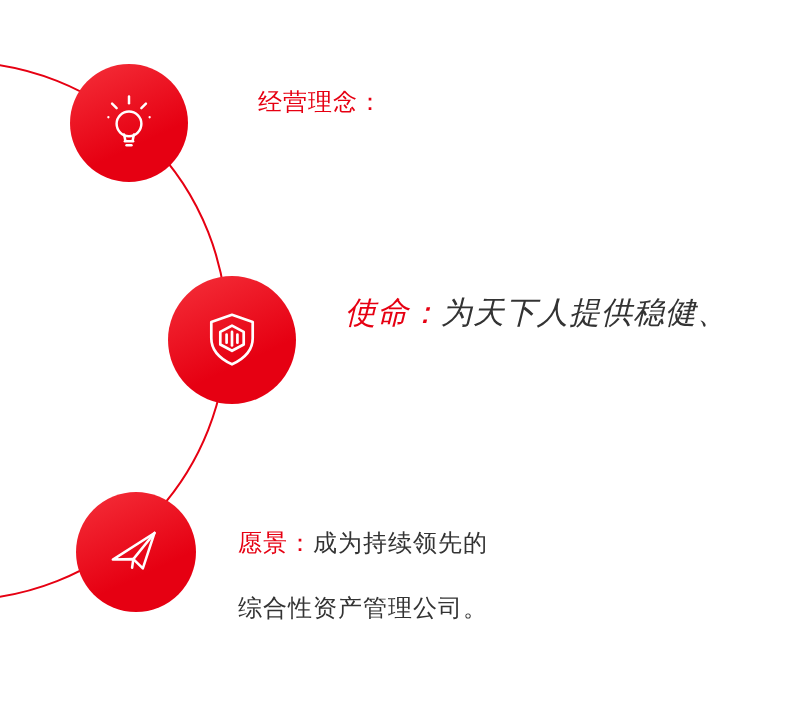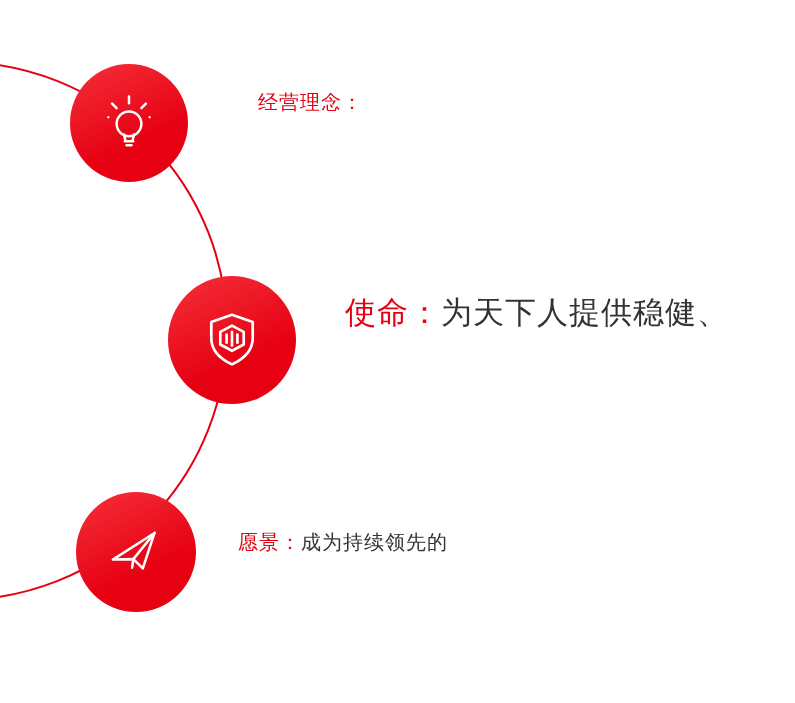--- a/index.html
+++ b/index.html
@@ -36,25 +36,25 @@
     z-index: 2;
   }
   .icon-circle svg { display: block; }
 
   .circle-philosophy { left: 70px;  top: 64px;  width: 118px; height: 118px; }
   .circle-mission    { left: 168px; top: 276px; width: 128px; height: 128px; }
   .circle-vision     { left: 76px;  top: 492px; width: 120px; height: 120px; }
 
   .text-block { position: absolute; white-space: nowrap; z-index: 3; }
   .tb-philosophy { left: 258px; top: 76px; }
-  .tb-mission    { left: 345px; top: 280px; }
+  .tb-mission    { left: 345px; top: 280px; font-style: italic; }
   .tb-vision     { left: 238px; top: 510px; }
 
   .line {
-    font-size: 20px;
+    font-size: 24px;
     color: #333333;
     letter-spacing: 1px;
     line-height: 52px;
   }
   .tb-mission .line { font-size: 31px; line-height: 66px; }
   .tb-vision  .line { line-height: 65px; }
   .red { color: #e60012; }
 </style>
 </head>
 <body>
@@ -106,15 +106,16 @@
   <div class="text-block tb-philosophy">
     <div class="line red">经营理念：</div>
   </div>
 
   <div class="text-block tb-mission">
     <div class="line"><span class="red">使命：</span><span>为天下人提供稳健、</span></div>
   </div>
 
   <div class="text-block tb-vision">
     <div class="line"><span class="red">愿景：</span><span>成为持续领先的</span></div>
+    <div class="line">综合性资产管理公司。</div>
   </div>
 
 </div>
 
 </body></html>

